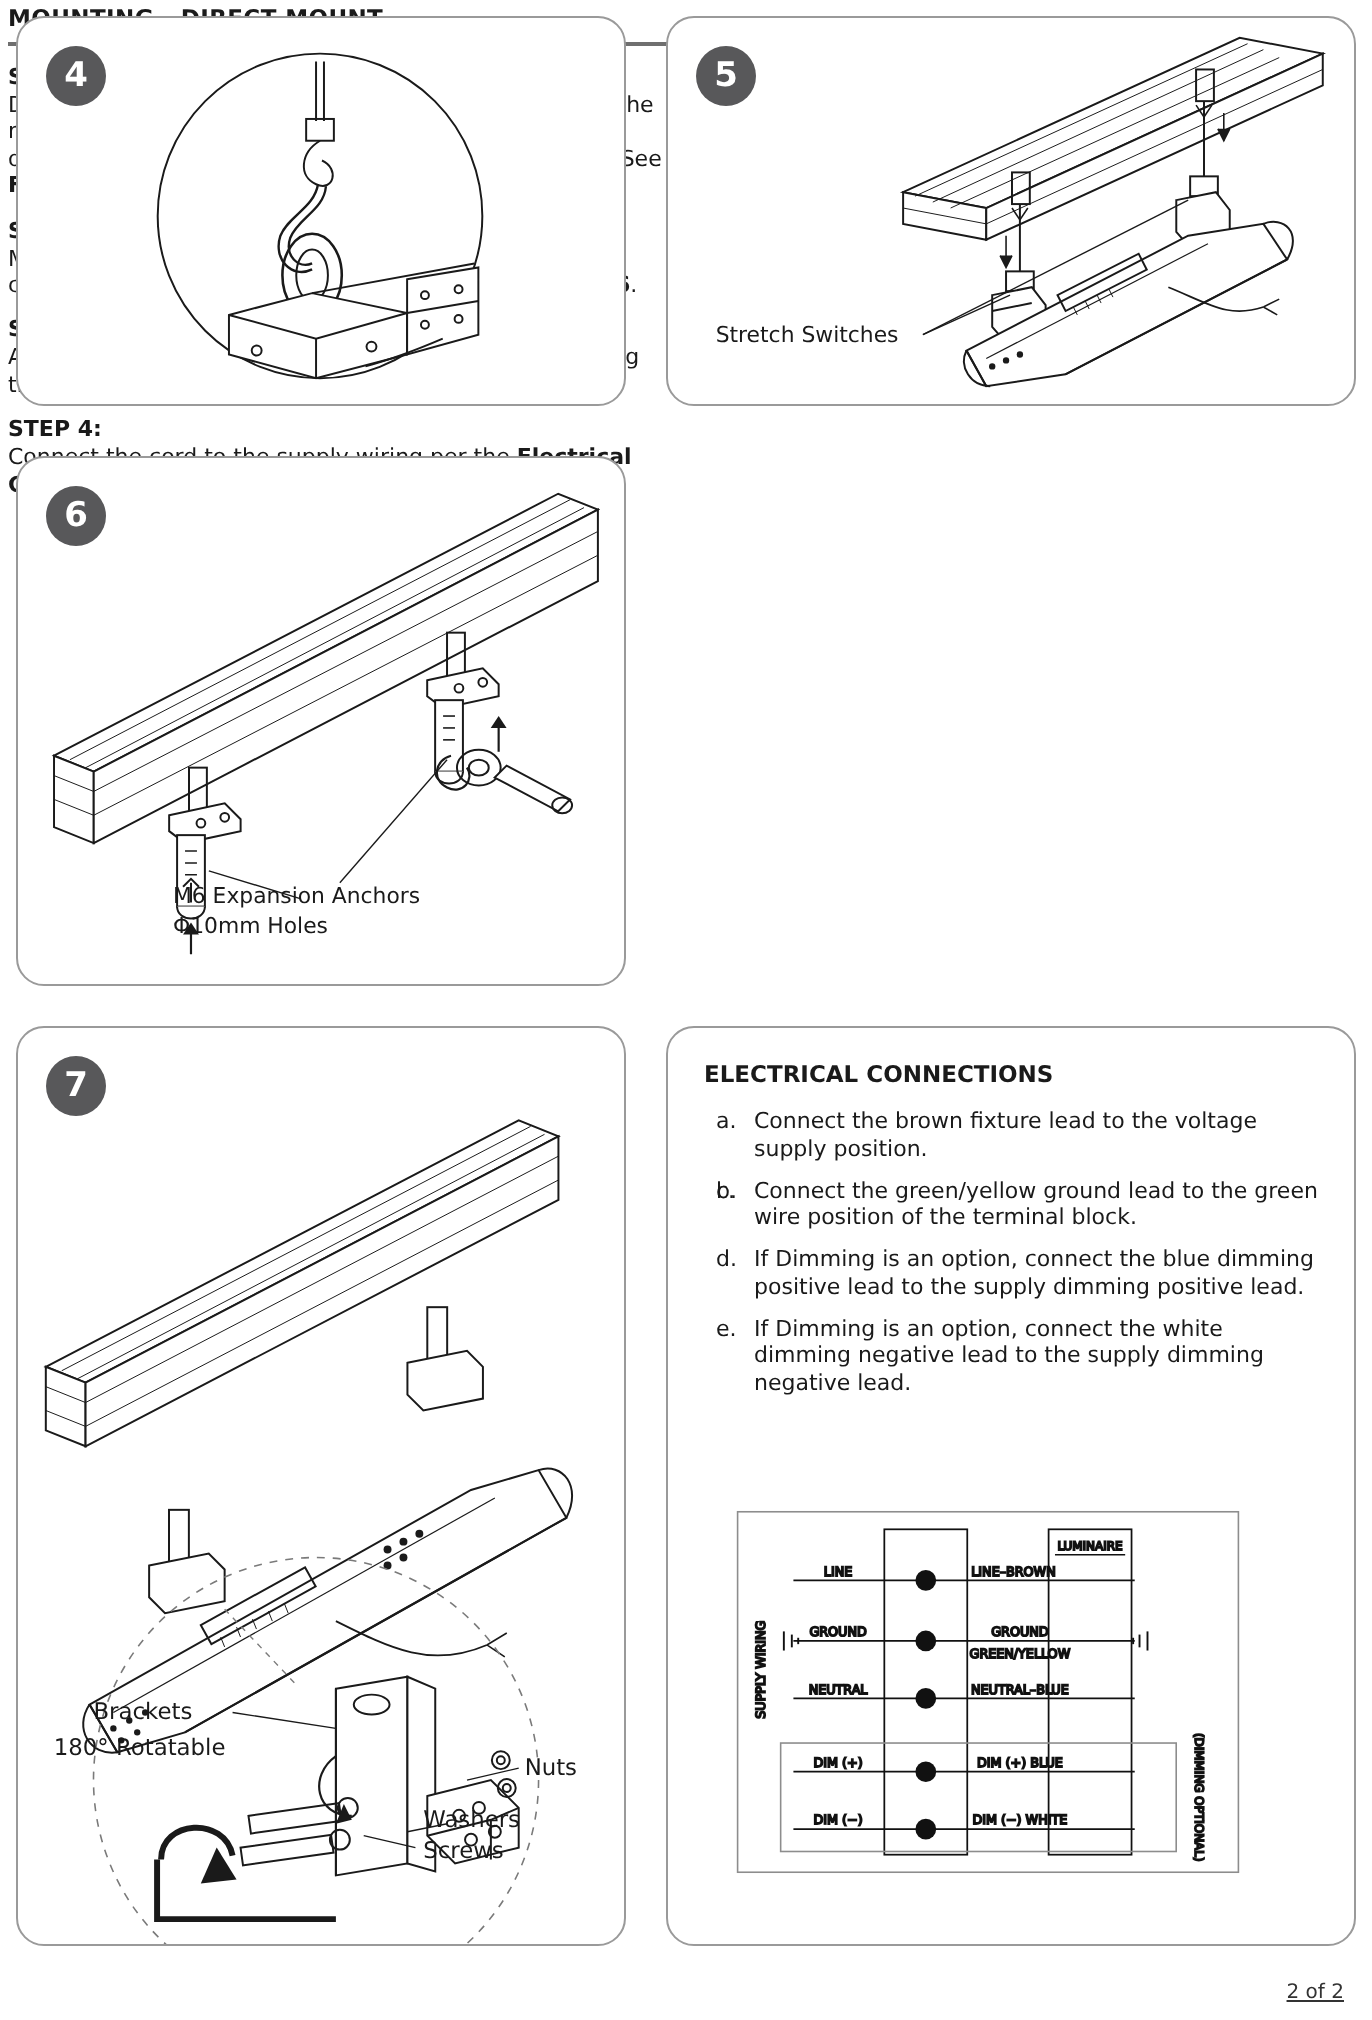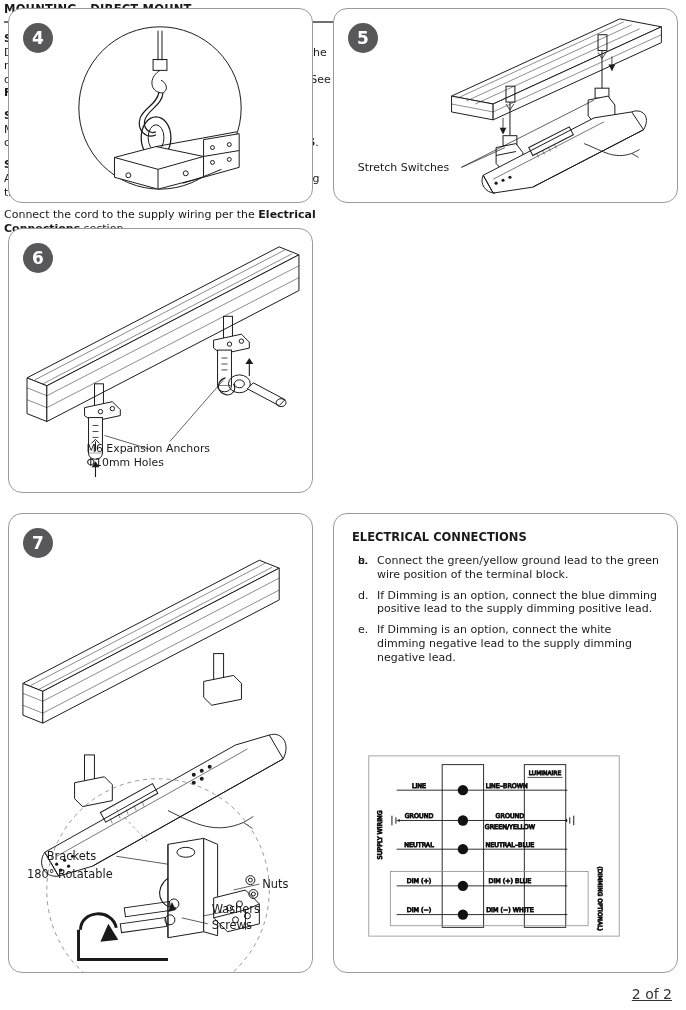--- a/index.html
+++ b/index.html
@@ -107,21 +107,21 @@
   
   .wiring { position: absolute; left: 14px; top: 218px; width: 252px; height: 228px; padding-left: 20px; }
   .wiring svg { display: block; width: 100%; height: 100%; }
   .wtext { font-family: "DejaVu Sans", "Liberation Sans", sans-serif; fill: #111; }
 
   
   #footer {
     position: absolute;
     right: 14px;
     bottom: 8px;
-    font-size: 14px;
+    font-size: 10px;
     color: #333;
     text-decoration: underline;
   }
 </style>
 </head>
 <body>
 
 <div class="panel" id="panel-4">
   <div class="badge">4</div>
   <div class="figure">
@@ -296,20 +296,21 @@
 
     <p class="step-head">STEP 1:</p>
     <p class="step-body"><span>Drill 2 holes on the ceiling according to the distance of the mounting brackets on the back of the luminaire, hole diameter should match up with M6 expansion anchors. See </span><b>Figure 6</b><span>.</span></p>
 
     <p class="step-head">STEP 2:</p>
     <p class="step-body"><span>Mount the supplied brackets on the ceiling using the customer supplied M6 expansion anchors. See </span><b>Figure 6</b><span>.</span></p>
 
     <p class="step-head">STEP 3:</p>
     <p class="step-body"><span>Adjust the angle of the brackets, secure the screws using the supplied washers and nuts. See </span><b>Figure 7</b><span>.</span></p>
 
+    <p class="step-head">STEP 4:</p>
     <p class="step-body"><span>Connect the cord to the supply wiring per the </span><b>Electrical Connections</b><span> section.</span></p>
   </div>
 </div>
 
 <div class="panel" id="panel-7">
   <div class="badge">7</div>
   <div class="figure">
     <svg viewBox="0 0 305 460" fill="none" stroke="#1a1a1a" stroke-width="1">
 
       <path d="M14 170 L252 46 L272 54 L34 178 Z" fill="#fff"></path>
@@ -413,20 +414,21 @@
     <text class="cal" x="204" y="418" font-size="11.5">Screws</text>
   </svg>
 </div>
 
 <div class="panel" id="panel-electrical">
   <div class="inner">
     <h2 class="el-title">ELECTRICAL CONNECTIONS</h2>
     <ul class="el-list">
       <li>
         <span class="mk">a.</span>
+        <span>Connect the brown fixture lead to the voltage supply position.</span>
       </li>
       <li>
         <span class="mk">b.</span>
       </li>
       <li>
         <span class="mk">c.</span>
         <span>Connect the green/yellow ground lead to the green wire position of the terminal block.</span>
       </li>
       <li>
         <span class="mk">d.</span>

